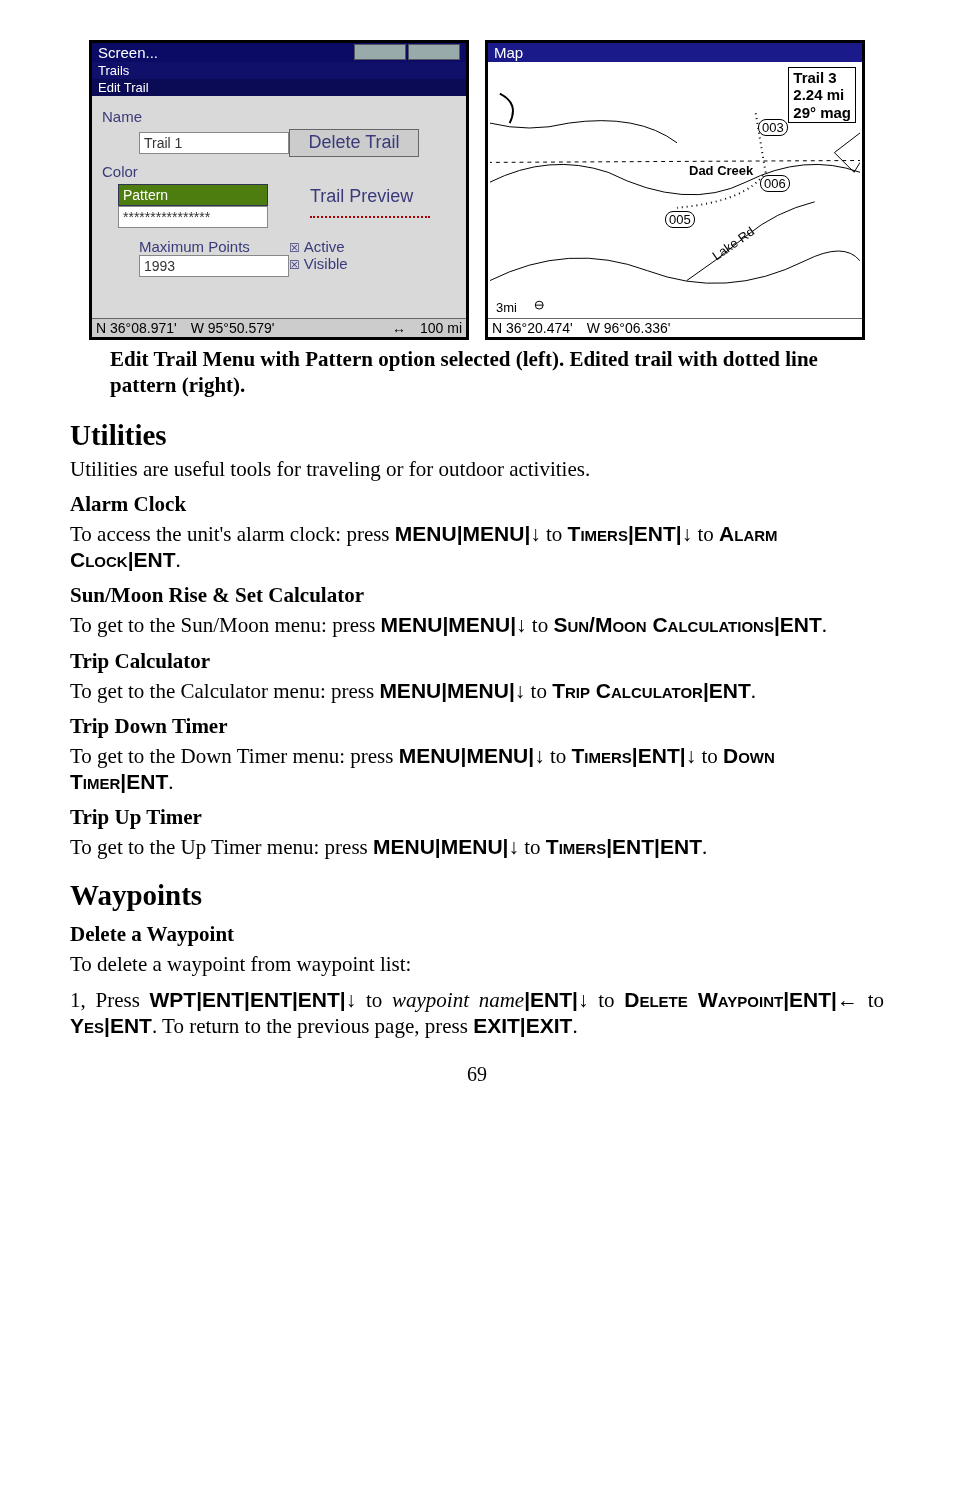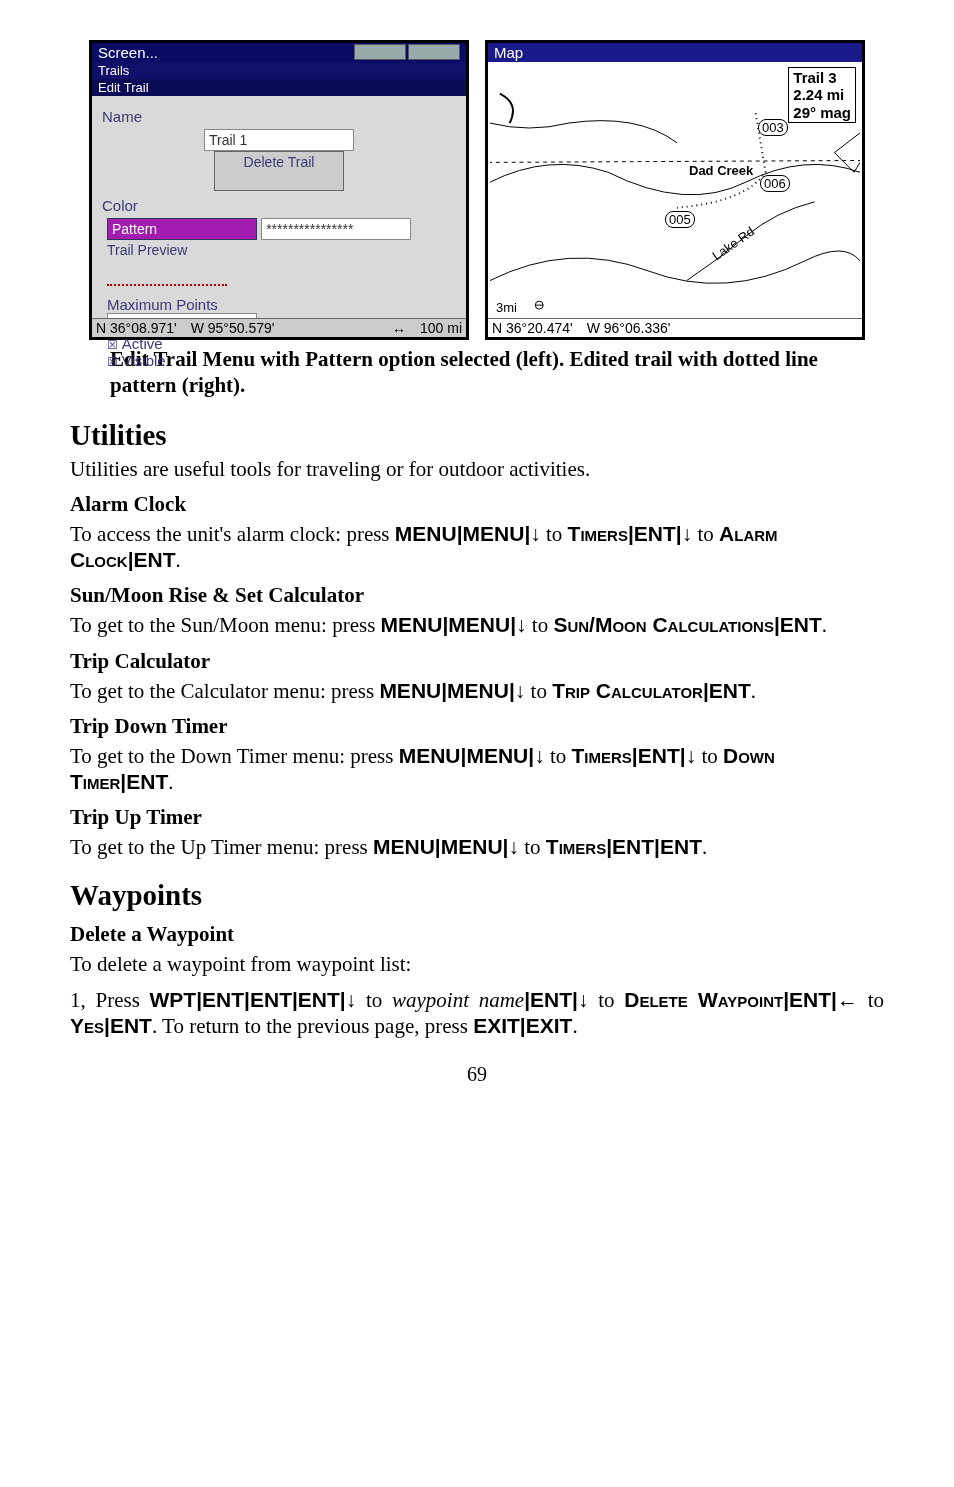--- a/index.html
+++ b/index.html
@@ -52,46 +52,46 @@
     border: 1px solid #888;
     padding: 2px 4px;
     width: 150px;
     display: inline-block;
     font-size: 14px;
     box-sizing: border-box;
     height: 22px;
     overflow: hidden;
     vertical-align: middle;
   }
-  .fld.sel { background: #a21caf; color: #fff; }
+  .fld.sel { background: #4d7c0f; color: #fff; }
   .btn {
     display: inline-block;
     border: 1px solid #666;
     background: #ccc;
     padding: 2px 12px;
     color: #3a3a7a;
-    font-size: 14px;
+    font-size: 18px;
     width: 130px;
     text-align: center;
-    height: 40px;
+    height: 28px;
     box-sizing: border-box;
     vertical-align: middle;
   }
   .dropdown-arrow {
     display: inline-block;
     width: 16px; height: 20px;
     background: #bbb;
     border: 1px solid #777;
     text-align: center;
     font-size: 10px;
     line-height: 20px;
     vertical-align: middle;
     margin-left: -4px;
   }
-  .row { margin: 4px 5px; display: flex; align-items: center; justify-content: flex-start; flex-direction: column; }
+  .row { margin: 4px 16px; display: flex; align-items: center; justify-content: center; }
   .chk::before {
     content: "☒";
     margin-right: 4px;
     font-size: 12px;
   }
   .preview-line {
     border-top: 2px dotted #a00;
     margin-top: 4px;
     width: 120px;
   }

